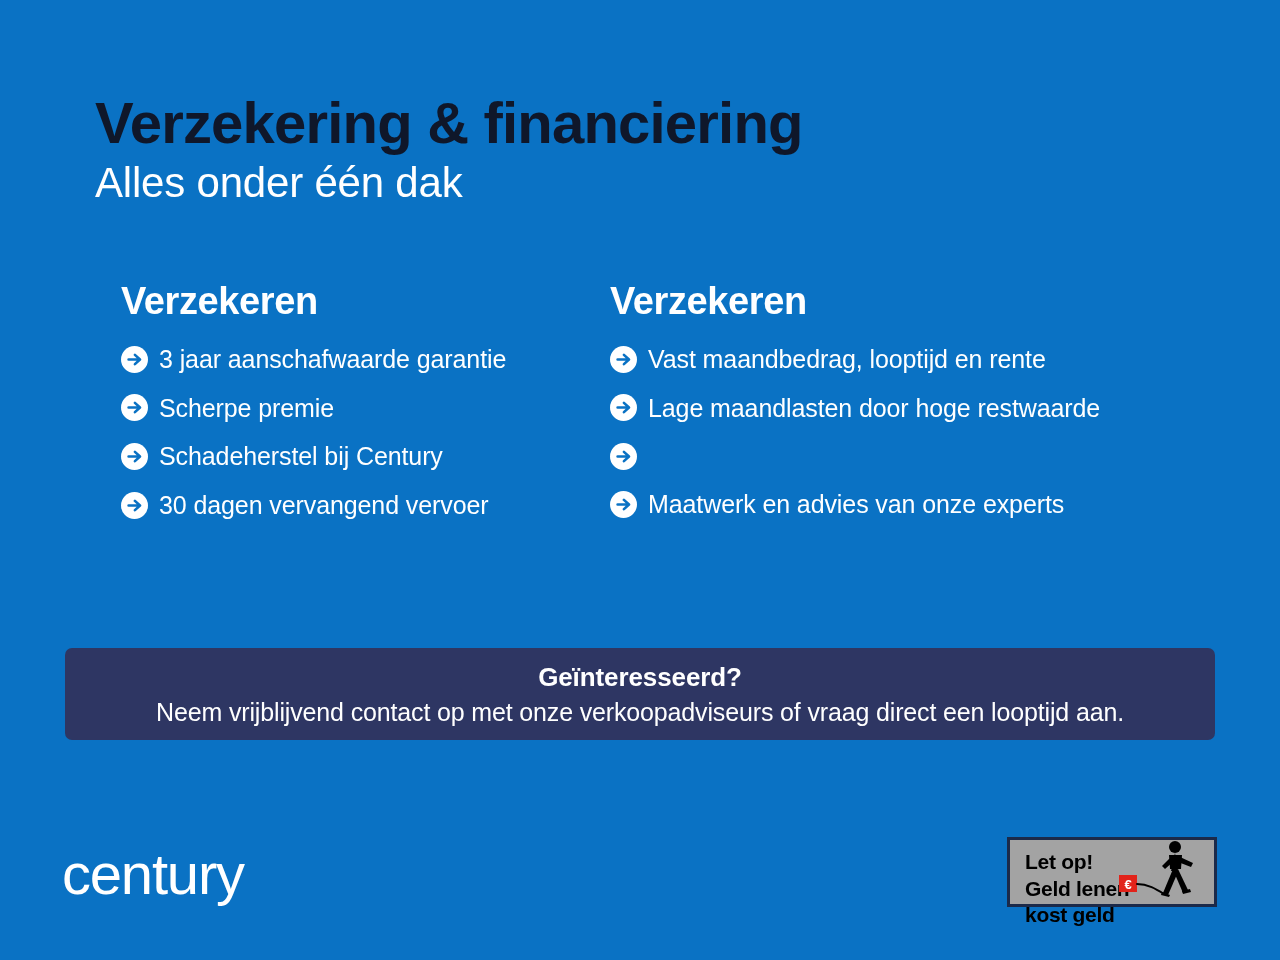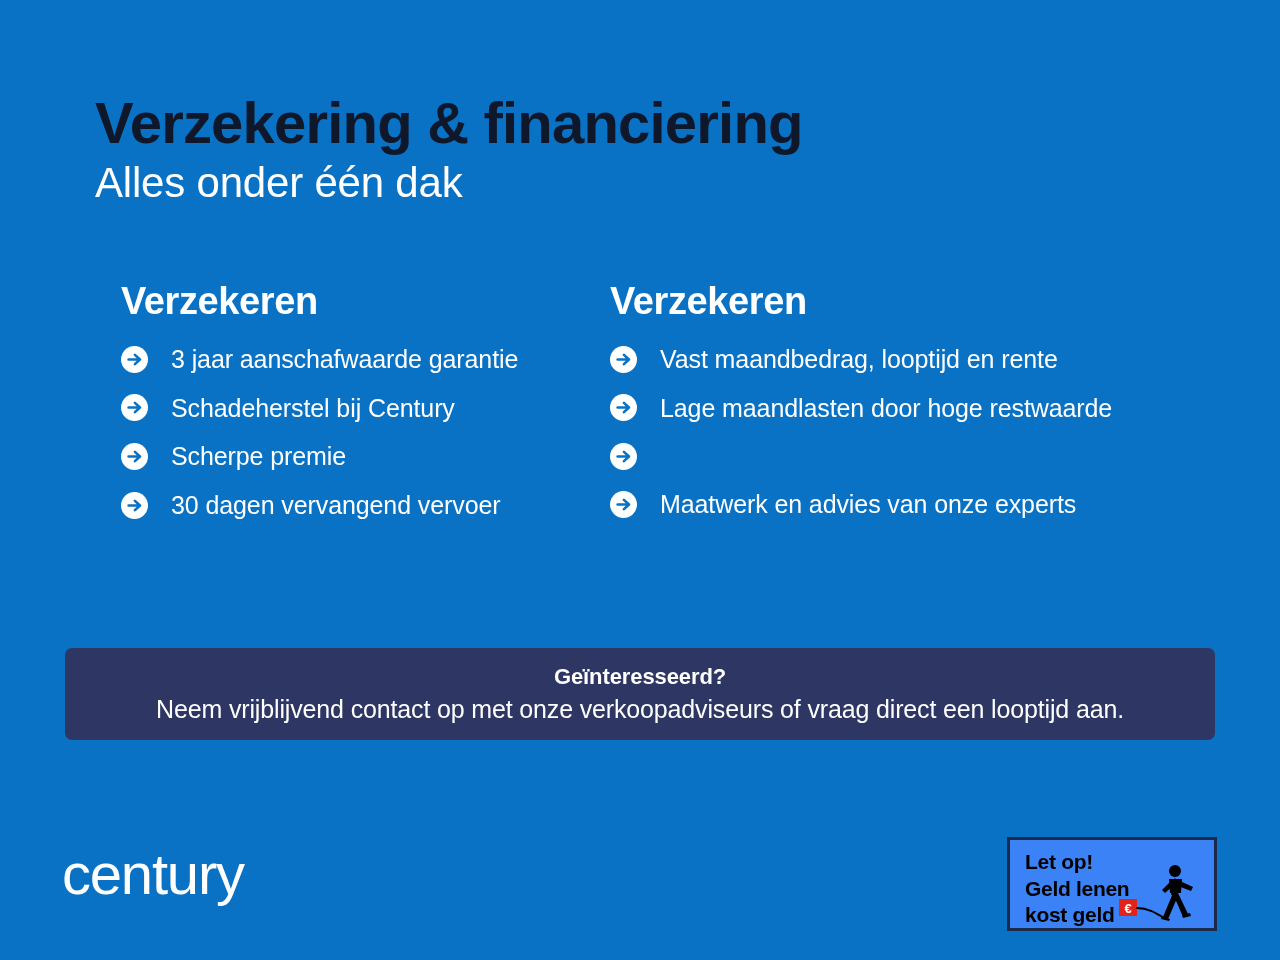--- a/index.html
+++ b/index.html
@@ -79,21 +79,20 @@
   .bullets {
     list-style: none;
     margin: 0;
     padding: 0;
   }
   .bullet {
     display: flex;
     align-items: center;
     margin-bottom: 20px;
     min-height: 28px;
-    gap: 12px;
   }
   .bullet:last-child {
     margin-bottom: 0;
   }
   .arrow-icon {
     flex: 0 0 auto;
     width: 27px;
     height: 27px;
     margin-right: 11px;
     display: block;
@@ -117,21 +116,21 @@
     background: #2e3663;
     border-radius: 7px;
     display: flex;
     flex-direction: column;
     align-items: center;
     justify-content: center;
     box-sizing: border-box;
     padding: 0 12px;
   }
   .cta-title {
-    font-size: 22px;
+    font-size: 26px;
     font-weight: 700;
     color: #ffffff;
     margin: 0 0 5px 0;
     letter-spacing: -0.1px;
   }
   .cta-text {
     font-size: 25px;
     font-weight: 300;
     color: #ffffff;
     margin: 0;
@@ -149,22 +148,22 @@
     color: #ffffff;
     letter-spacing: -1.2px;
     line-height: 1;
   }
 
   .warning-badge {
     position: absolute;
     left: 1007px;
     top: 837px;
     width: 210px;
-    height: 94px;
-    background: #3b82f6;
+    height: 70px;
+    background: #a3a3a3;
     border: 3px solid #1b2a4a;
     box-sizing: border-box;
     display: block;
   }
   .warning-inner {
     position: relative;
     width: 100%;
     height: 100%;
   }
   .warning-lines {
@@ -208,28 +207,28 @@
             <circle cx="16" cy="16" r="16" fill="#ffffff"></circle>
             <path d="M9 16 h11.5 M16.5 10.5 L22.5 16 L16.5 21.5" fill="none" stroke="#0a72c4" stroke-width="3.1" stroke-linecap="round" stroke-linejoin="round"></path>
           </svg>
           <span class="bullet-text">3 jaar aanschafwaarde garantie</span>
         </li>
         <li class="bullet">
           <svg class="arrow-icon" viewBox="0 0 32 32">
             <circle cx="16" cy="16" r="16" fill="#ffffff"></circle>
             <path d="M9 16 h11.5 M16.5 10.5 L22.5 16 L16.5 21.5" fill="none" stroke="#0a72c4" stroke-width="3.1" stroke-linecap="round" stroke-linejoin="round"></path>
           </svg>
+          <span class="bullet-text">Scherpe premie</span>
+        </li>
+        <li class="bullet">
+          <svg class="arrow-icon" viewBox="0 0 32 32">
+            <circle cx="16" cy="16" r="16" fill="#ffffff"></circle>
+            <path d="M9 16 h11.5 M16.5 10.5 L22.5 16 L16.5 21.5" fill="none" stroke="#0a72c4" stroke-width="3.1" stroke-linecap="round" stroke-linejoin="round"></path>
+          </svg>
           <span class="bullet-text">Schadeherstel bij Century</span>
-        </li>
-        <li class="bullet">
-          <svg class="arrow-icon" viewBox="0 0 32 32">
-            <circle cx="16" cy="16" r="16" fill="#ffffff"></circle>
-            <path d="M9 16 h11.5 M16.5 10.5 L22.5 16 L16.5 21.5" fill="none" stroke="#0a72c4" stroke-width="3.1" stroke-linecap="round" stroke-linejoin="round"></path>
-          </svg>
-          <span class="bullet-text">Scherpe premie</span>
         </li>
         <li class="bullet">
           <svg class="arrow-icon" viewBox="0 0 32 32">
             <circle cx="16" cy="16" r="16" fill="#ffffff"></circle>
             <path d="M9 16 h11.5 M16.5 10.5 L22.5 16 L16.5 21.5" fill="none" stroke="#0a72c4" stroke-width="3.1" stroke-linecap="round" stroke-linejoin="round"></path>
           </svg>
           <span class="bullet-text">30 dagen vervangend vervoer</span>
         </li>
       </ul>
     </div>

